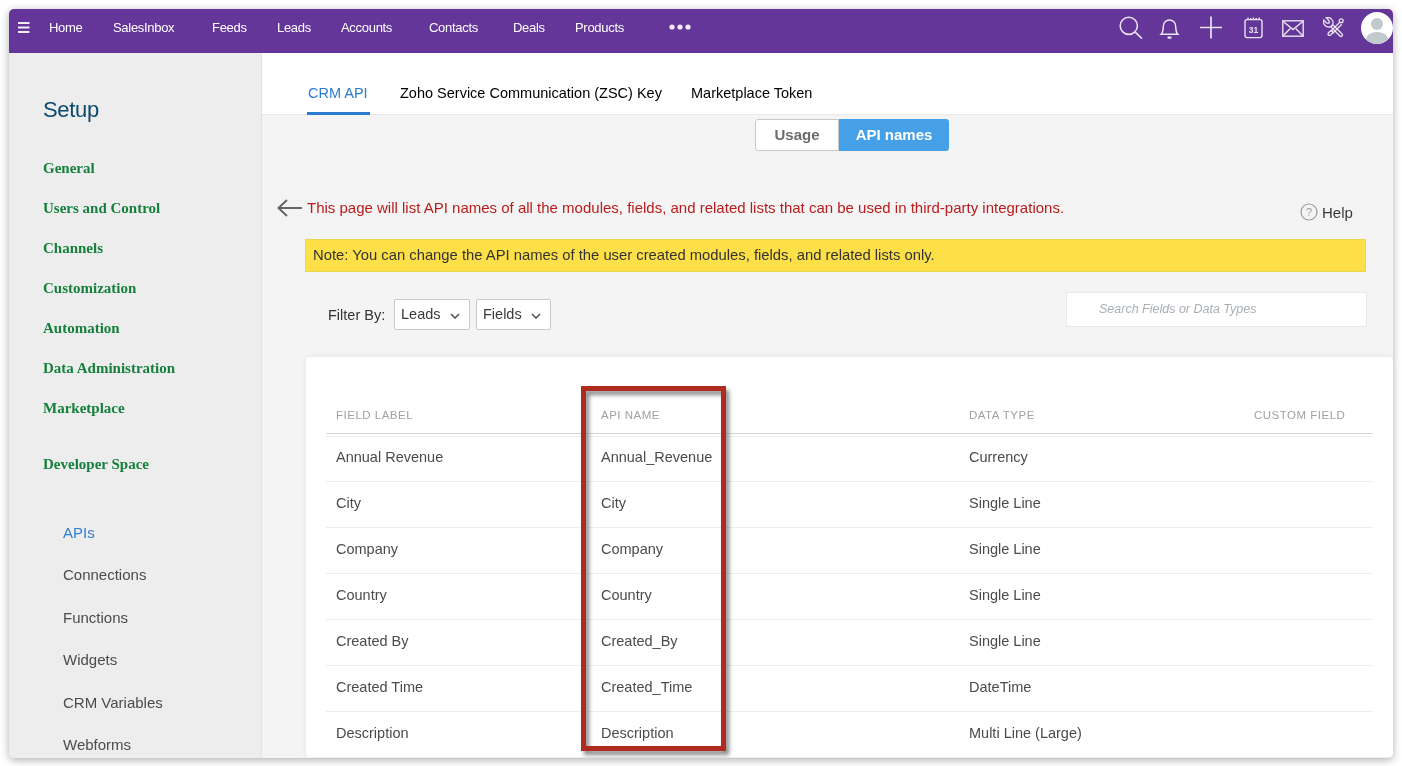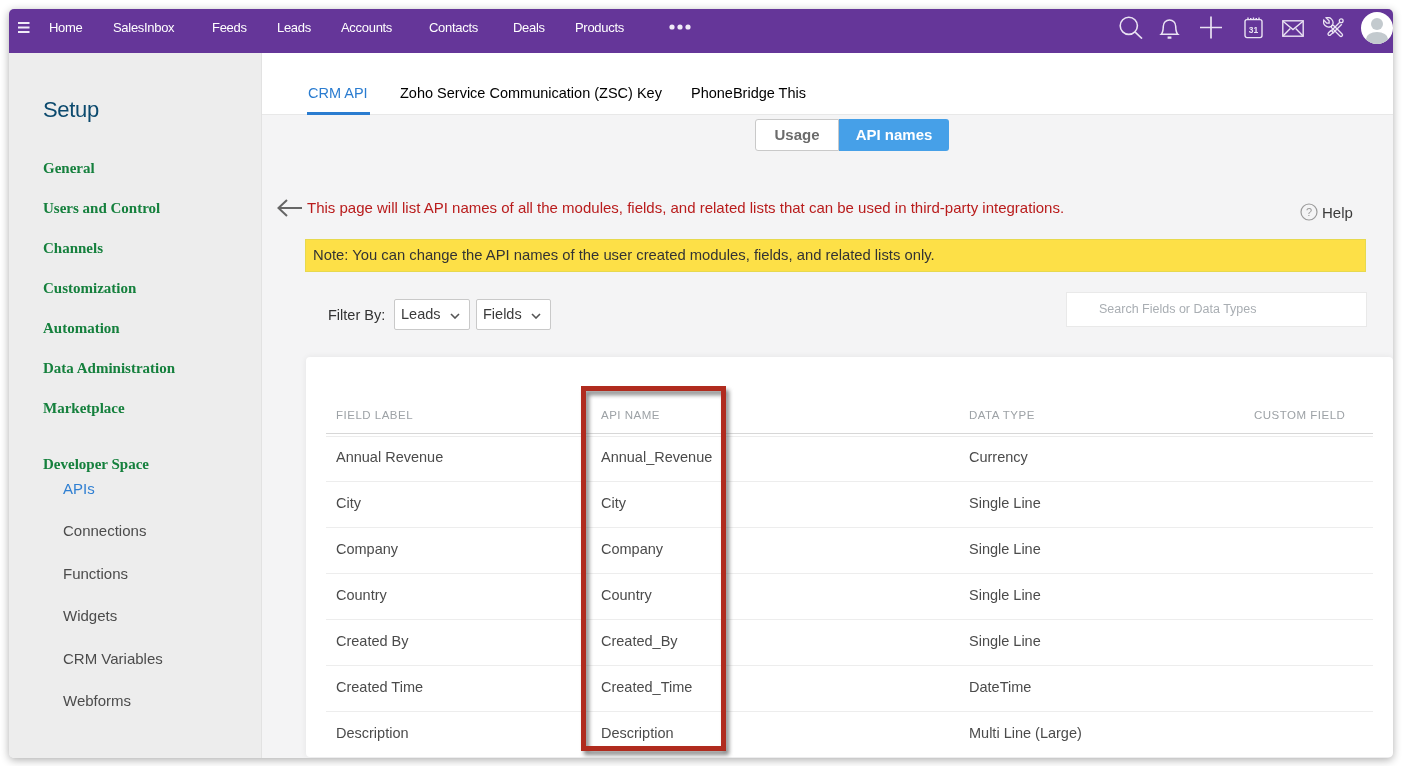--- a/index.html
+++ b/index.html
@@ -8,35 +8,35 @@
   box-shadow:0 2px 9px rgba(0,0,0,0.32); overflow:hidden; background:#f4f4f5; }
 .abs { position:absolute; }
 
 .nav { position:absolute; left:0; top:0; width:100%; height:44px; background:#653699; }
 .nav-item { position:absolute; top:0; height:37px; line-height:37px; color:#ffffff; font-size:13px; font-weight:normal; letter-spacing:-0.3px; }
 .nav svg { position:absolute; }
 
 .side { position:absolute; left:0; top:44px; width:253px; bottom:0; background:#ededed; border-right:1px solid #e2e2e2; }
 .setup { position:absolute; left:34px; top:88px; font-size:22px; letter-spacing:-0.3px; color:#0c4a6e; }
 .sitem { position:absolute; left:34px; font-size:15px; font-weight:bold; color:#15803d;font-family:Liberation Serif, serif; }
-.subitem { position:absolute; left:54px; font-size:15px; color:#4c4c4c; }
+.subitem { position:absolute; left:54px; font-size:15px; color:#4c4c4c;margin-top:44px; }
 
 .tabsbar { position:absolute; left:253px; right:0; top:44px; height:62px; background:#fff; border-bottom:1px solid #e8e8e8; }
 .tab { position:absolute; top:20px; height:40px; line-height:40px; font-size:14.5px; color:#000000; }
 .tab.active { color:#2a7cd0; }
 .tabline { position:absolute; left:45px; top:59px; width:63px; height:3px; background:#2a7cd0; }
 .toggle { position:absolute; left:746px; top:110px; height:32px; }
 .btn-usage { position:absolute; left:0; top:0; width:84px; height:32px; background:#fff; border:1px solid #c9c9c9; border-radius:3px 0 0 3px; color:#6b6b6b; font-size:15px; font-weight:bold; text-align:center; line-height:30px; }
 .btn-api { position:absolute; left:84px; top:0; width:110px; height:32px; background:#46a0e8; border-radius:0 3px 3px 0; color:#fff; font-size:15px; font-weight:bold; text-align:center; line-height:32px; }
 .desc { position:absolute; left:298px; top:190px; font-size:15px; color:#b91c1c; }
 .help { position:absolute; left:1313px; top:195px; font-size:15px; color:#3a3a3a; }
 .note { position:absolute; left:296px; top:230px; width:1061px; height:33px; background:#fde047; border:1px solid #e7d94e; font-size:14.8px; color:#333; line-height:31px; padding-left:7px; }
 .filterlbl { position:absolute; left:319px; top:298px; font-size:14.5px; color:#333; }
 .sel { position:absolute; top:290px; height:31px; background:#fff; border:1px solid #c9c9c9; border-radius:2px; font-size:14.5px; color:#3a3a3a; line-height:29px; padding-left:6px; }
-.search { position:absolute; left:1057px; top:283px; width:301px; height:35px; background:#fff; border:1px solid #e9e9e9; font-size:12.5px; color:#a9aeb3; line-height:33px; padding-left:32px; }
+.search { position:absolute; left:1057px; top:283px; width:301px; height:35px; background:#fff; border:1px solid #e9e9e9; font-size:12.5px; font-style:italic; color:#a9aeb3; line-height:33px; padding-left:32px; }
 
 .card { position:absolute; left:297px; top:348px; width:1087px; height:400px; background:#fff; border-radius:4px; box-shadow:0 0 6px rgba(0,0,0,0.07); }
 .th { position:absolute; font-size:11.5px; color:#9da2a6; letter-spacing:0.5px; top:400px; }
 .hline1 { position:absolute; left:317px; top:424px; width:1047px; height:1px; background:#d7d7d7; }
 .hline2 { position:absolute; left:317px; top:427px; width:1047px; height:1px; background:#ececec; }
 .cell { position:absolute; font-size:14.5px; color:#4b4b4b; }
 .rsep { position:absolute; left:317px; width:1047px; height:1px; background:#ededed; }
 .redbox { position:absolute; left:572px; top:377px; width:145px; height:365px; border:5.5px solid #b02b1e; filter:drop-shadow(3px 4px 2px rgba(95,95,95,0.75)); }
 </style>
 </head>
@@ -120,21 +120,21 @@
   <div class="subitem" style="top:513px">Connections</div>
   <div class="subitem" style="top:556px">Functions</div>
   <div class="subitem" style="top:598px">Widgets</div>
   <div class="subitem" style="top:641px">CRM Variables</div>
   <div class="subitem" style="top:683px">Webforms</div>
 
   <div class="tabsbar">
     <div class="tab active" style="left:46px">CRM API</div>
     <div class="tabline"></div>
     <div class="tab" style="left:138px">Zoho Service Communication (ZSC) Key</div>
-    <div class="tab" style="left:429px">PhoneBridge This</div>
+    <div class="tab" style="left:429px">Marketplace Token</div>
   </div>
   <div class="toggle">
     <div class="btn-usage">Usage</div>
     <div class="btn-api">API names</div>
   </div>
 
   <svg class="abs" width="26" height="18" style="left:268px;top:190px" viewBox="0 0 26 18" fill="none" stroke="#666" stroke-width="2">
     <line x1="1.5" y1="9" x2="25" y2="9"></line>
       <polyline points="10,1 1.5,9 10,17"></polyline>
   </svg>

